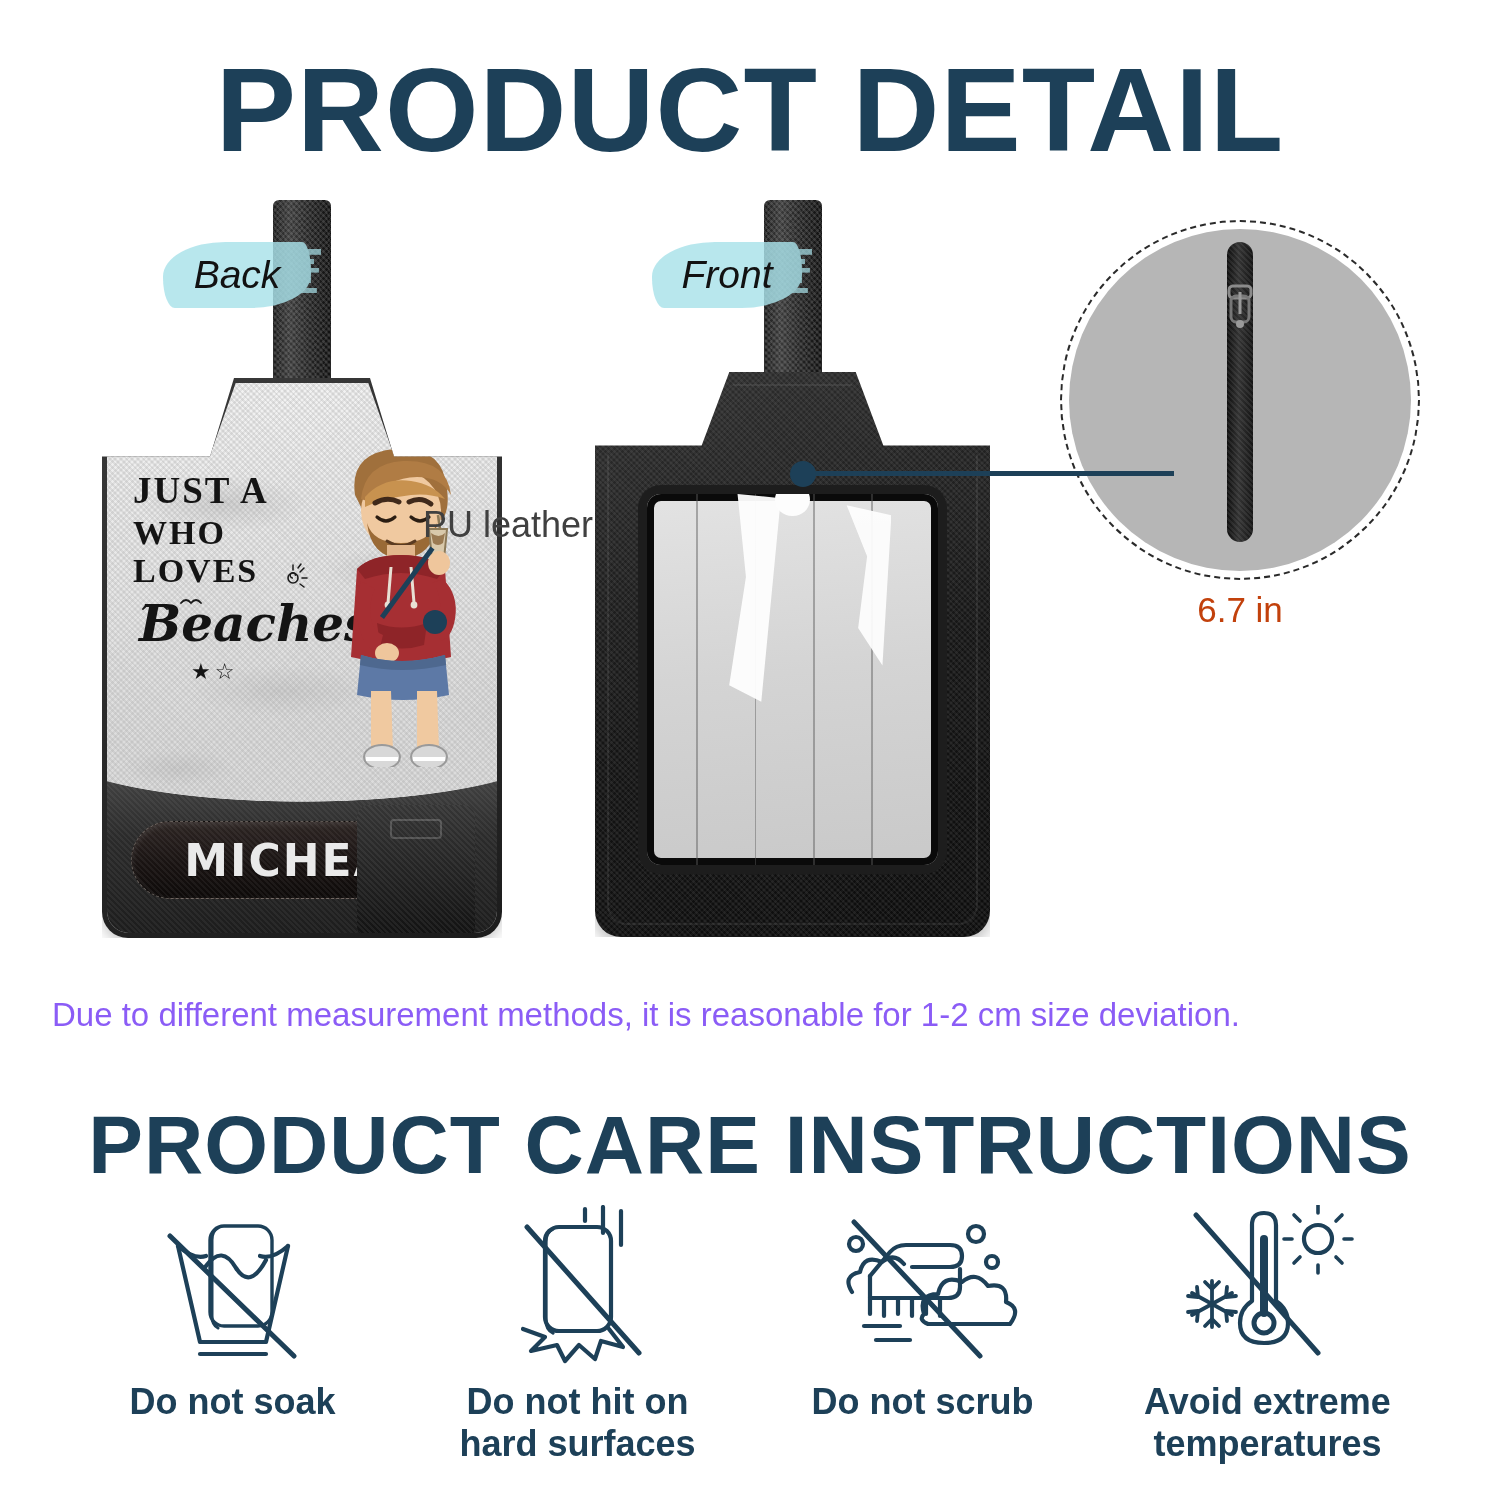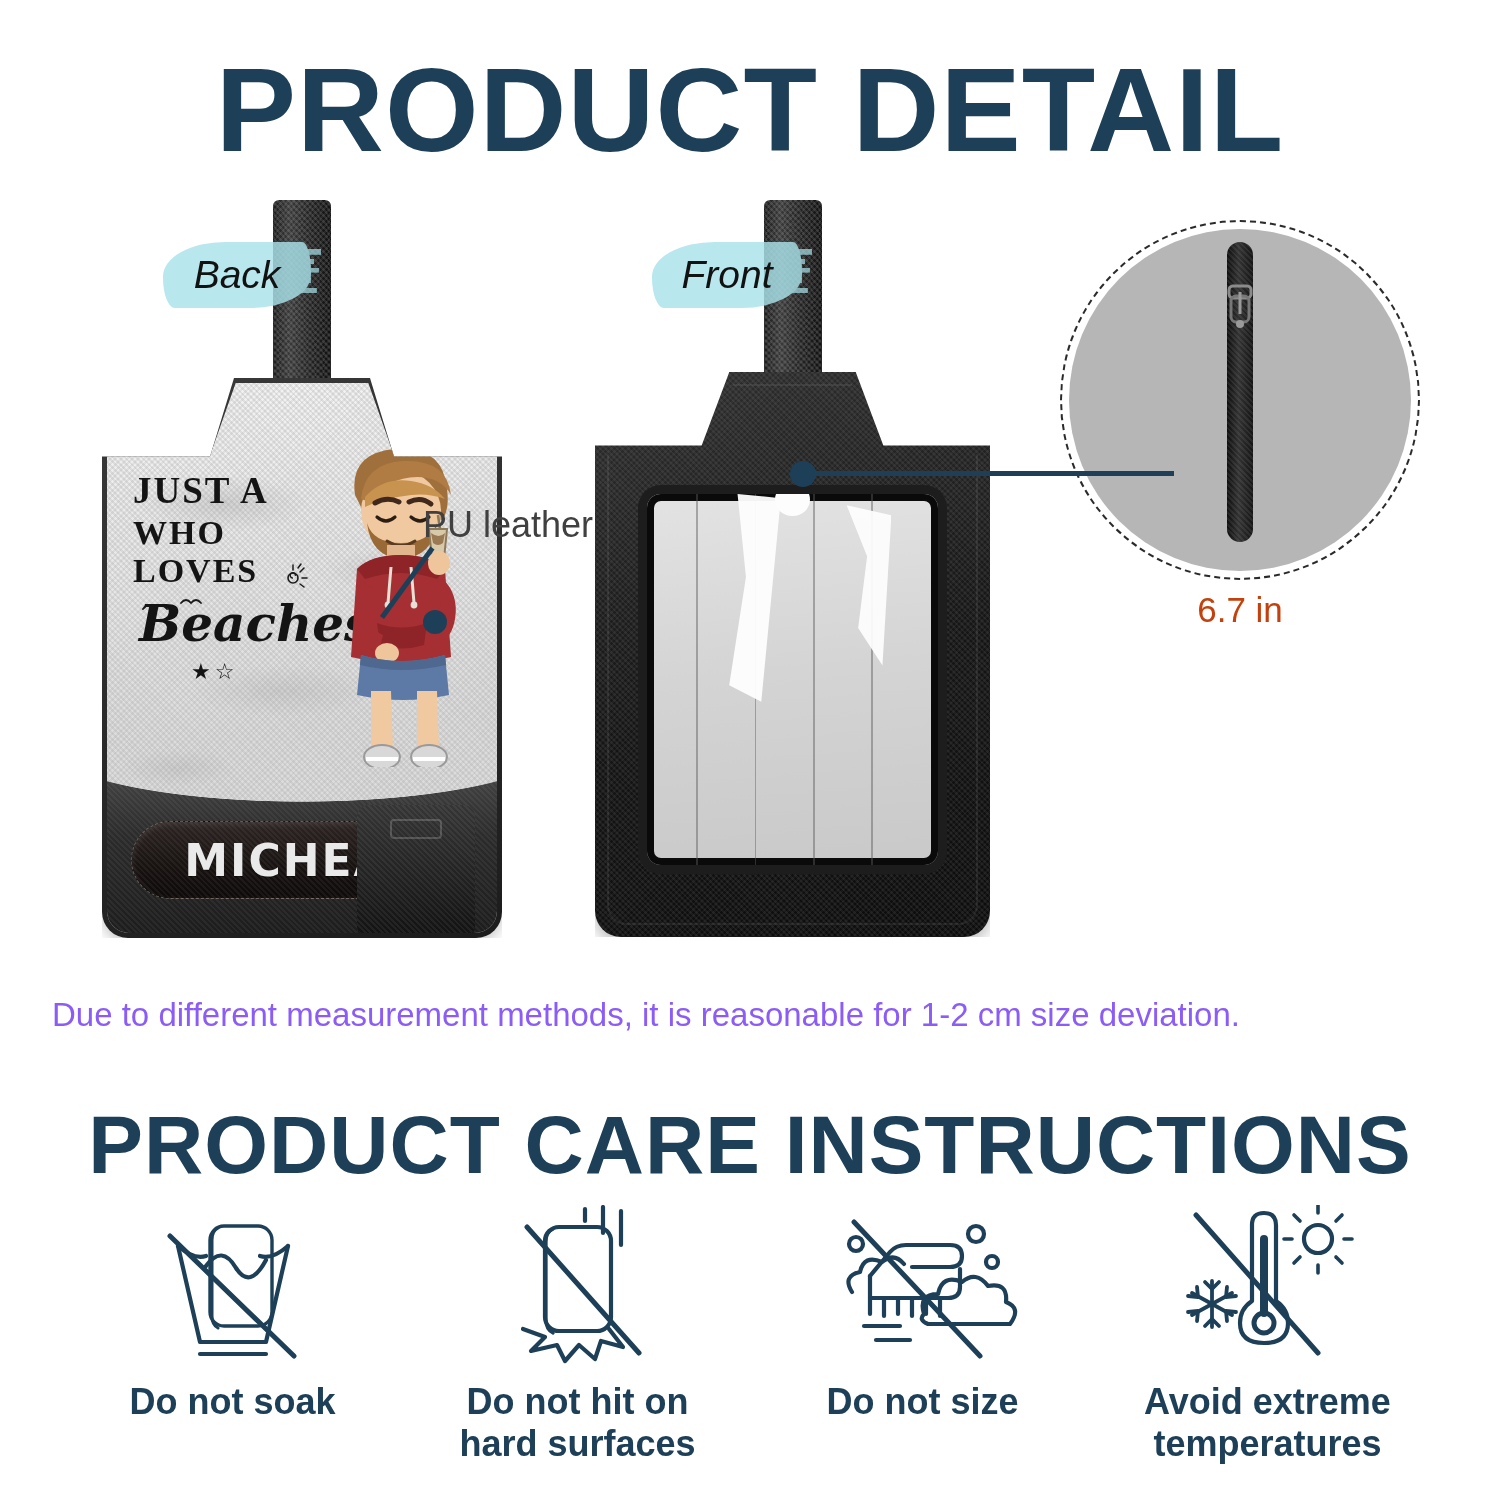--- a/index.html
+++ b/index.html
@@ -485,21 +485,21 @@
           <line x1="48" y1="130" x2="82" y2="130"></line>
           <path d="M24 82 q-10 -16 8 -20 q4 -18 22 -10 q12 -10 22 2"></path>
           <path d="M96 104 q-6 -20 14 -20 q4 -20 24 -12 q14 -12 26 4 q20 -4 18 16 q16 6 4 22 l-82 0 q-10 -4 -4 -10z"></path>
           <circle cx="28" cy="34" r="7"></circle>
           <circle cx="148" cy="24" r="8"></circle>
           <circle cx="164" cy="52" r="6"></circle>
           <line x1="26" y1="12" x2="152" y2="146" stroke-width="5"></line>
         </g>
       </svg>
     </div>
-    <div class="care-label">Do not size</div>
+    <div class="care-label">Do not scrub</div>
   </div>
 
   <div class="care-item">
     <div class="care-icon">
       <svg viewBox="0 0 180 160" width="180" height="160">
         <g fill="none" stroke="#1d4058" stroke-width="4.2" stroke-linecap="round" stroke-linejoin="round">
 
           <path d="M74 20 q0 -12 12 -12 q12 0 12 12 l0 76 q12 8 12 22 q0 20 -24 20 q-24 0 -24 -20 q0 -14 12 -22z"></path>
           <path d="M86 34 l0 74" stroke-width="8"></path>
           <circle cx="86" cy="118" r="10" stroke-width="5"></circle>

